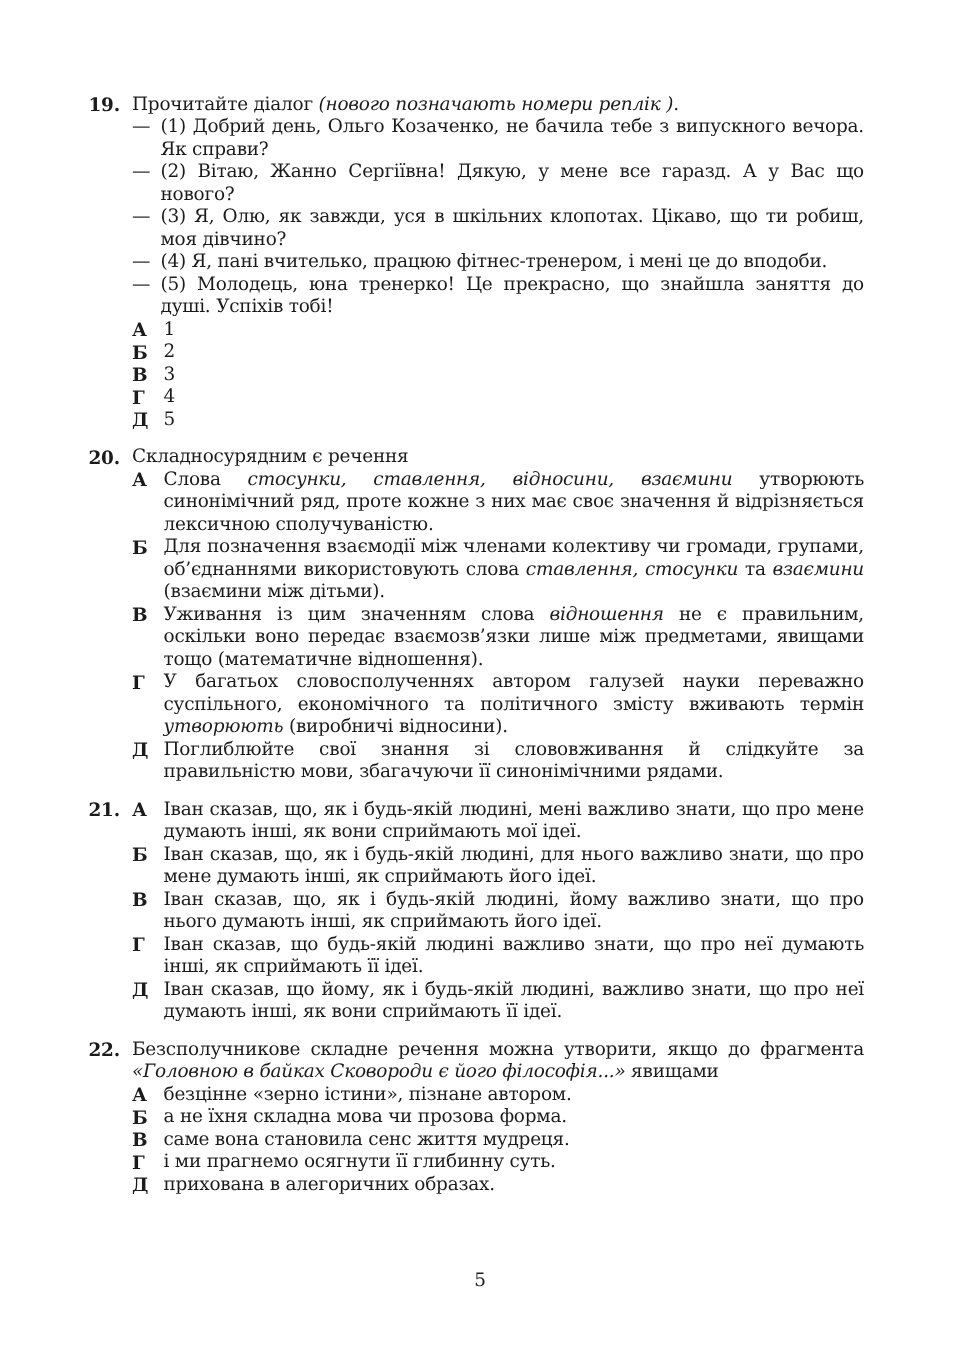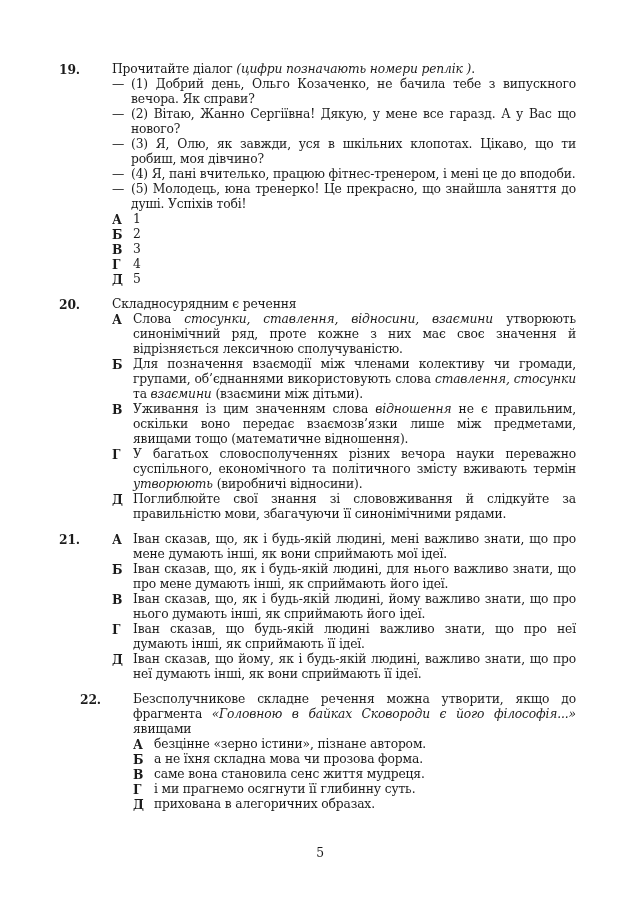--- a/index.html
+++ b/index.html
@@ -13,22 +13,22 @@
     letter-spacing:-0.15px;
     position:relative;
     overflow:hidden;
   }
   .content {
     position:absolute;
     left:59px;
     top:62px;
     width:517px;
   }
-  .question { display:flex; margin-bottom:10px;gap:24px; }
-  .question.gap-lg { margin-top:4px;margin-left:21px; }
+  .question { display:flex; margin-bottom:10px; }
+  .question.gap-lg { margin-top:4px; }
   .qnum { width:29px; flex:none; font-weight:bold; }
   .qbody { flex:1; min-width:0; }
   .stem { text-align:justify; }
   .dialog-line { display:flex; }
   .dash { width:19px; flex:none; }
   .dtext { flex:1; min-width:0; text-align:justify; }
   .prompt { text-align:justify; }
   .option { display:flex; }
   .letter { width:21px; flex:none; font-weight:bold; }
   .otext { flex:1; min-width:0; text-align:justify; }
@@ -41,21 +41,21 @@
   }
 </style>
 </head>
 <body>
 
 <main class="content">
 
   <section class="question">
     <div class="qnum">19.</div>
     <div class="qbody">
-      <p class="stem"><span>Прочитайте діалог </span><span class="it">(цифри позначають номери реплік )</span><span>.</span></p>
+      <p class="stem"><span>Прочитайте діалог </span><span class="it">(нового позначають номери реплік )</span><span>.</span></p>
       <div>
         <div class="dialog-line">
           <span class="dash">—</span>
           <span class="dtext"><span>(1) Добрий день, Ольго Козаченко, не бачила тебе з випускного вечора. Як справи?</span></span>
         </div>
         <div class="dialog-line">
           <span class="dash">—</span>
           <span class="dtext"><span>(2) Вітаю, Жанно Сергіївна! Дякую, у мене все гаразд. А у Вас що нового?</span></span>
         </div>
         <div class="dialog-line">
@@ -108,21 +108,21 @@
         <div class="option">
           <span class="letter">Б</span>
           <span class="otext"><span>Для позначення взаємодії між членами колективу чи громади, групами, об’єднаннями використовують слова </span><span class="it">ставлення, стосунки</span><span> та </span><span class="it">взаємини</span><span> (взаємини між дітьми).</span></span>
         </div>
         <div class="option">
           <span class="letter">В</span>
           <span class="otext"><span>Уживання із цим значенням слова </span><span class="it">відношення</span><span> не є правильним, оскільки воно передає взаємозв’язки лише між предметами, явищами тощо (математичне відношення).</span></span>
         </div>
         <div class="option">
           <span class="letter">Г</span>
-          <span class="otext"><span>У багатьох словосполученнях різних вечора науки переважно суспільного, економічного та політичного змісту вживають термін </span><span class="it">утворюють</span><span> (виробничі відносини).</span></span>
+          <span class="otext"><span>У багатьох словосполученнях автором галузей науки переважно суспільного, економічного та політичного змісту вживають термін </span><span class="it">утворюють</span><span> (виробничі відносини).</span></span>
         </div>
         <div class="option">
           <span class="letter">Д</span>
           <span class="otext"><span>Поглиблюйте свої знання зі слововживання й слідкуйте за правильністю мови, збагачуючи її синонімічними рядами.</span></span>
         </div>
       </div>
     </div>
   </section>
 
   <section class="question">

